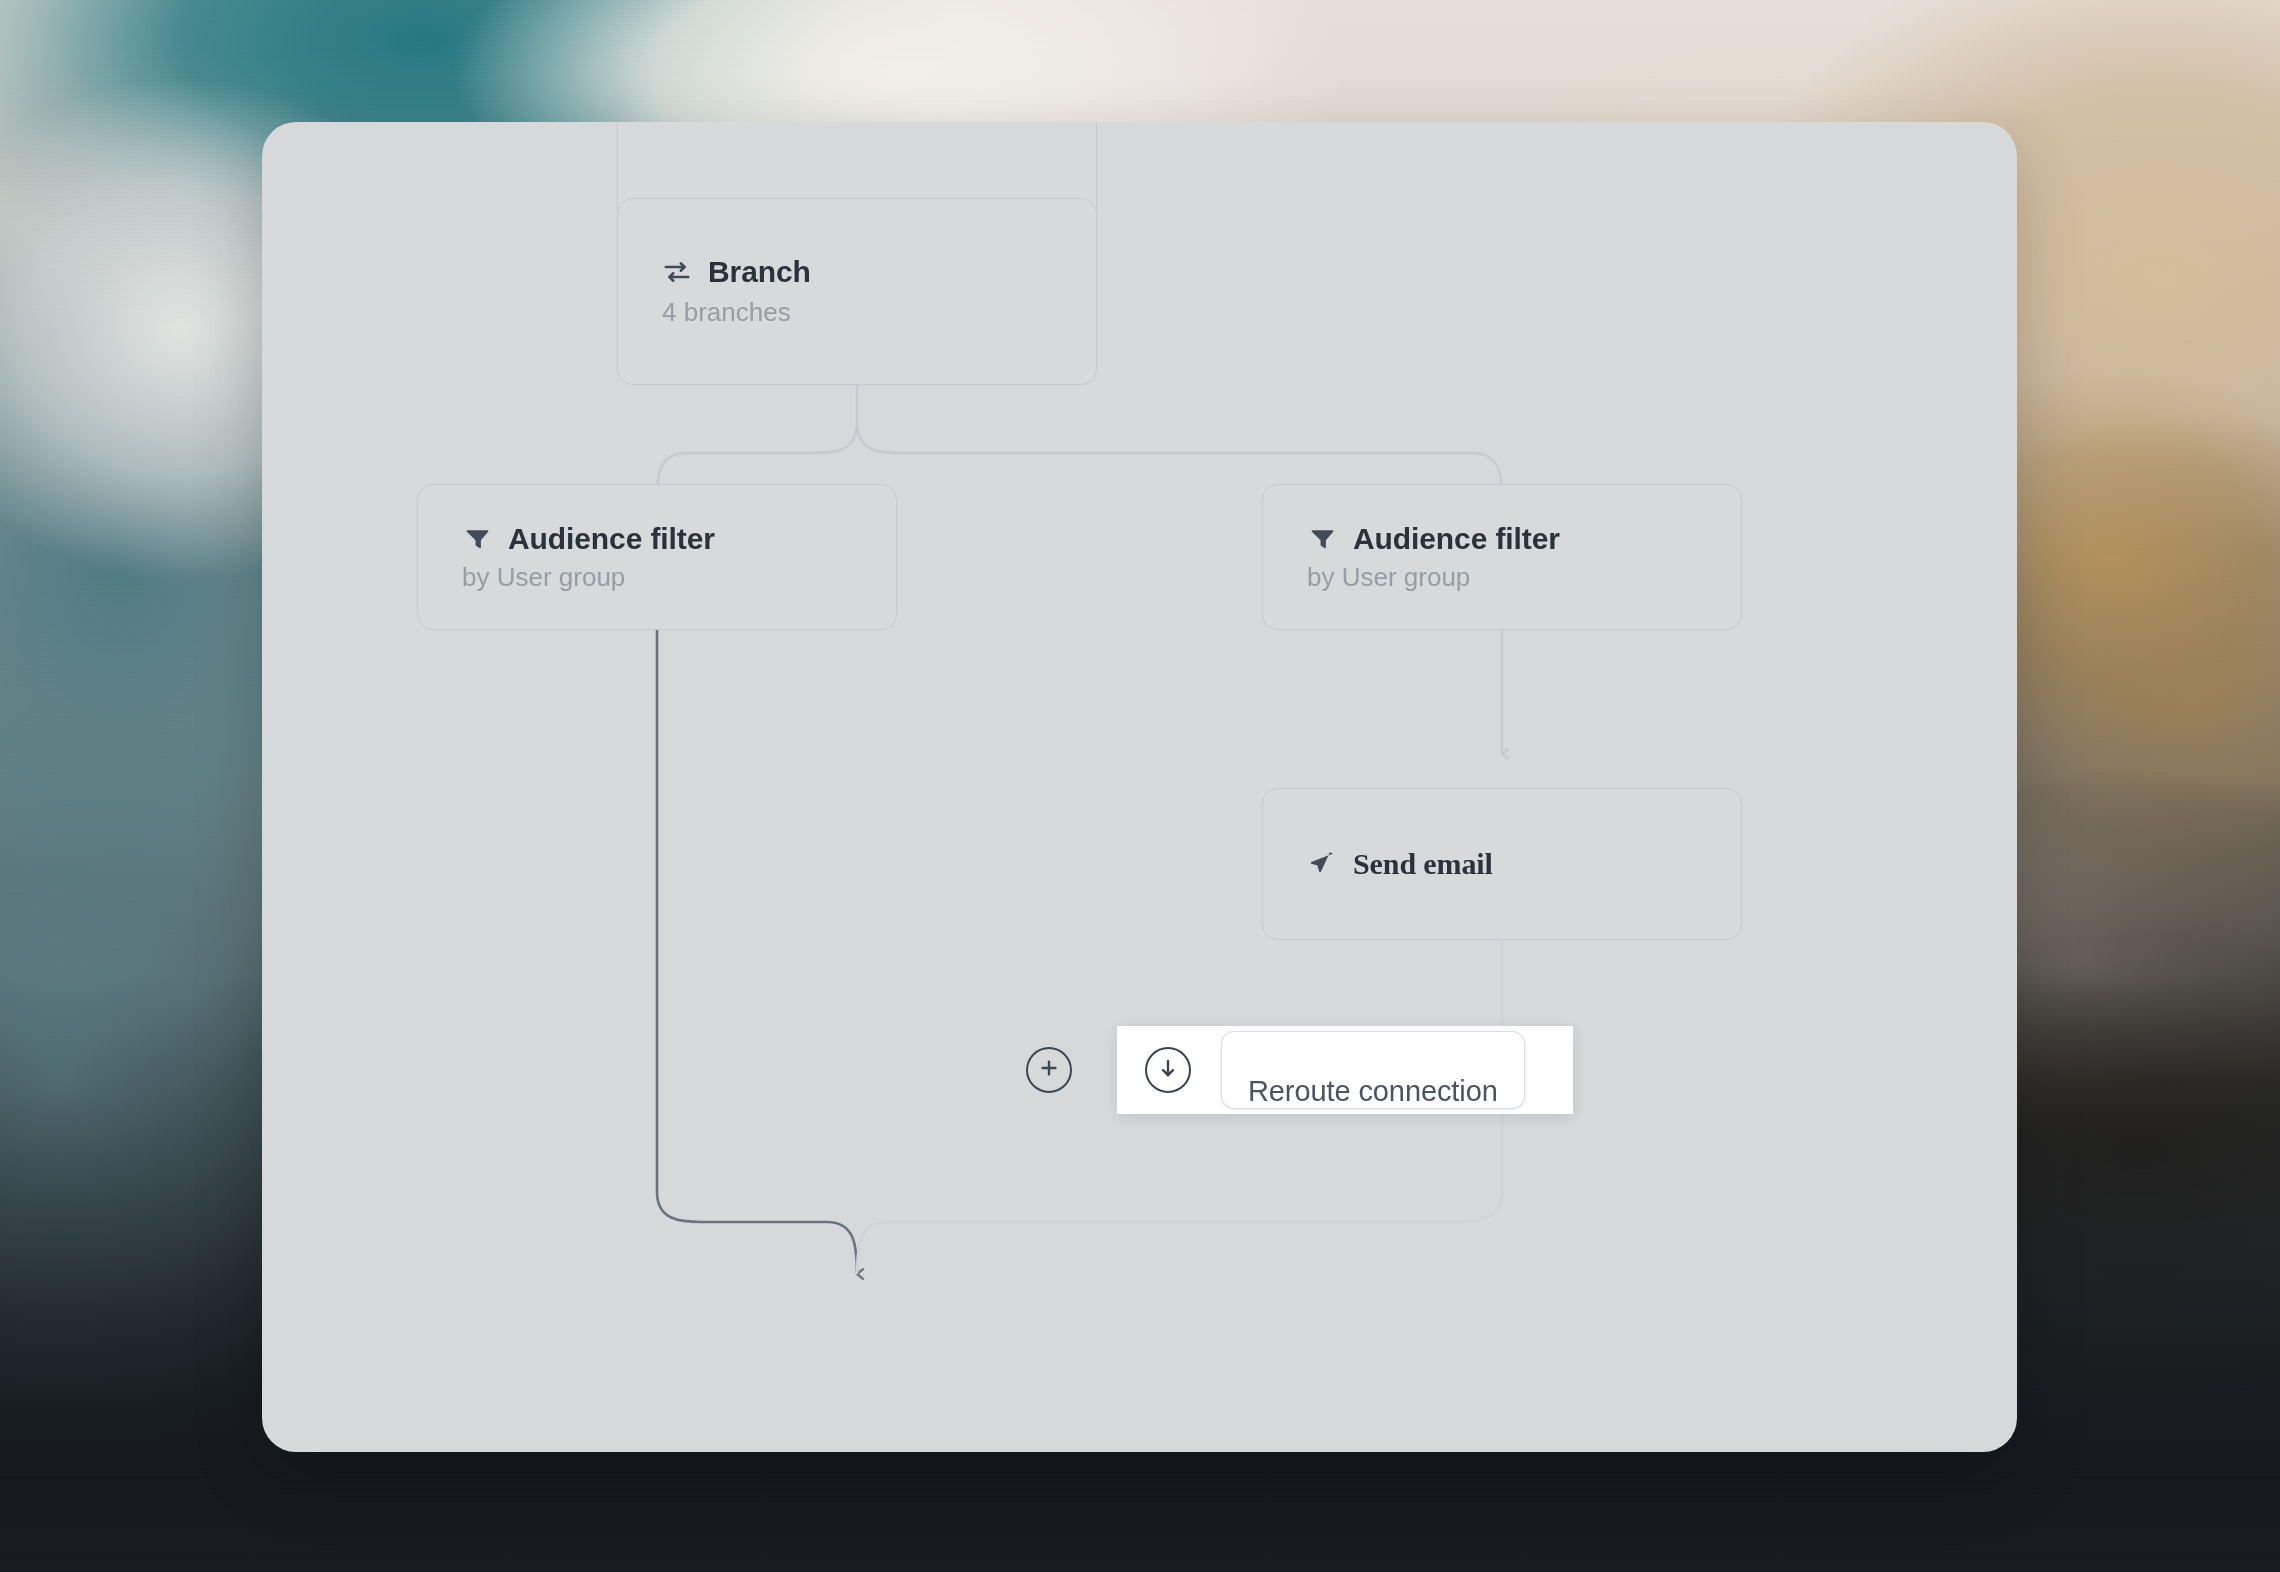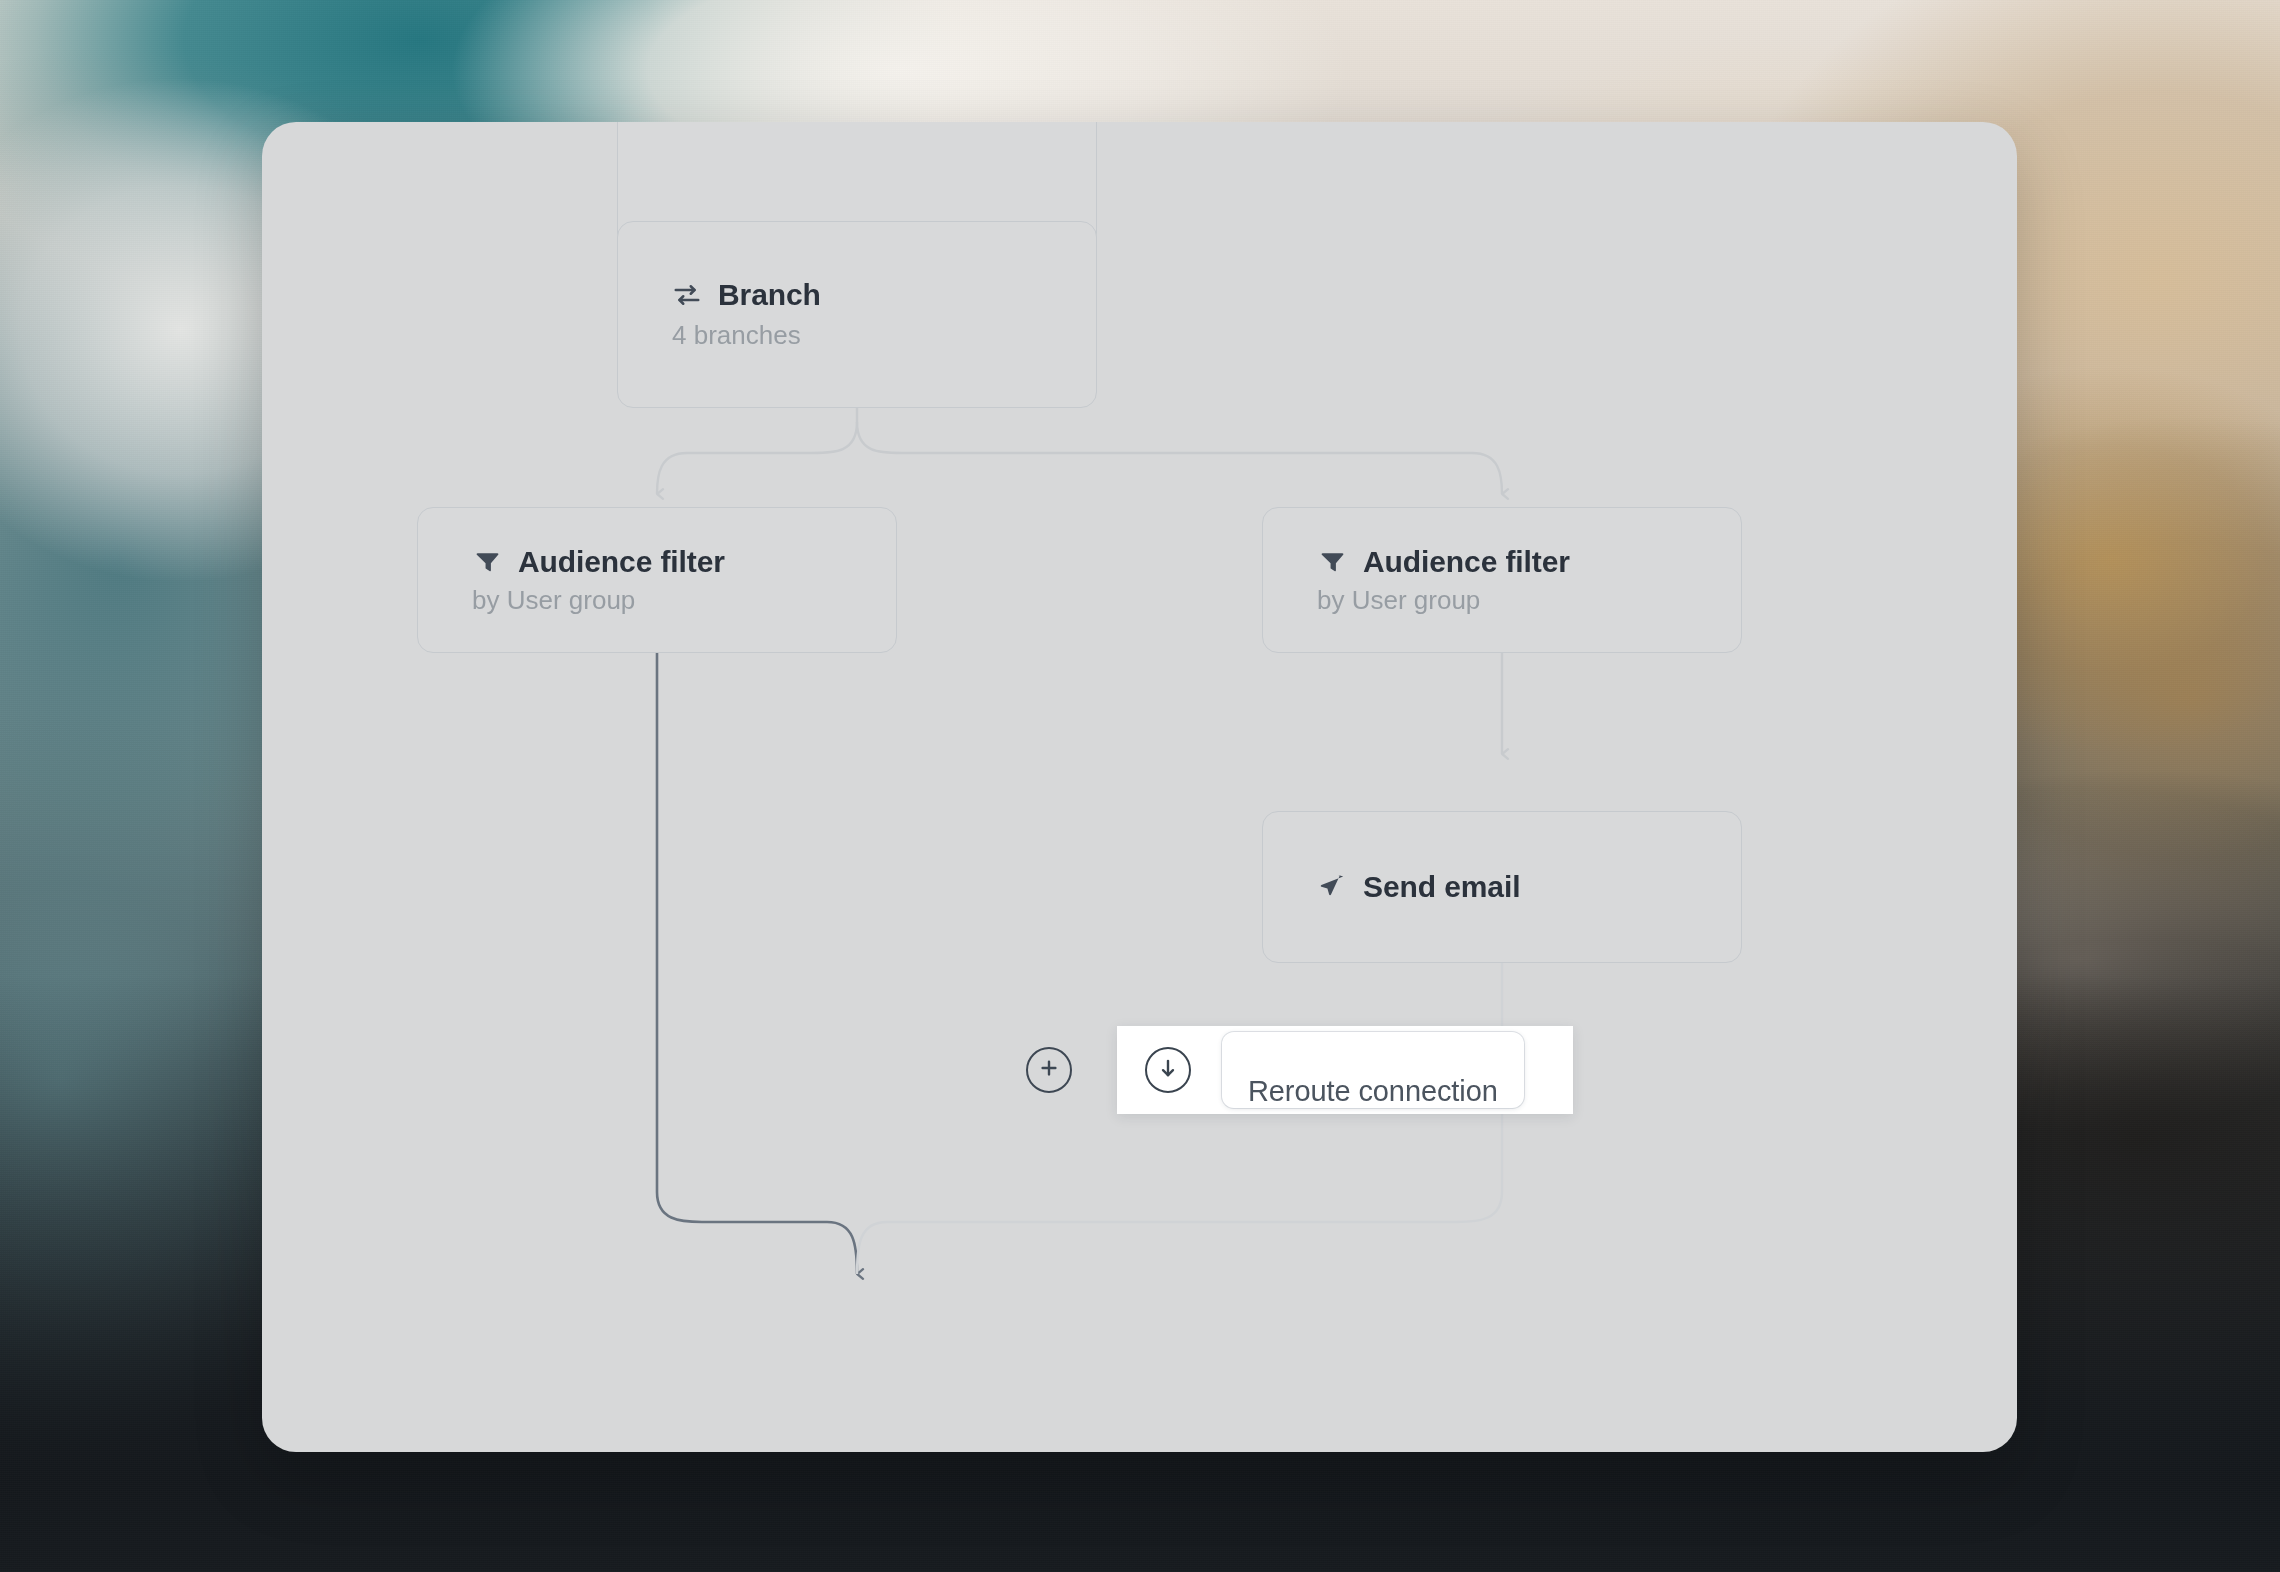--- a/index.html
+++ b/index.html
@@ -139,22 +139,21 @@
     height: 1330px;
   }
 
   
   .node {
     position: absolute;
     box-sizing: border-box;
     background: #d8d9da;
     border: 1.6px solid #c6cace;
     border-radius: 16px;
-    padding: 18px;
-    margin-top: 23px;
+    padding: 8px;
   }
   .node-row {
     display: flex;
     align-items: center;
     gap: 16px;
     padding-left: 36px;
   }
   .node-icon {
     width: 30px;
     height: 30px;
@@ -182,21 +181,21 @@
 
   
   #node-top    { left: 355px; top: -40px;  width: 480px; height: 145px; }
   #node-branch { left: 355px; top: 76px;   width: 480px; height: 187px;
                  display:flex; flex-direction:column; justify-content:center; gap: 8px; }
   #node-af-left  { left: 155px; top: 362px; width: 480px; height: 146px;
                  display:flex; flex-direction:column; justify-content:center; gap: 6px; }
   #node-af-right { left: 1000px; top: 362px; width: 480px; height: 146px;
                  display:flex; flex-direction:column; justify-content:center; gap: 6px; }
   #node-send     { left: 1000px; top: 666px; width: 480px; height: 152px;
-                 display:flex; flex-direction:column; justify-content:center; gap: 6px; }
+                 display:flex; flex-direction:column; justify-content:center; gap: 6px; font-family: Liberation Serif, serif; }
 
   
   #add-button {
     position: absolute;
     left: 764px;
     top: 925px;
     width: 46px;
     height: 46px;
     border-radius: 50%;
     border: 2.4px solid #3d4753;

